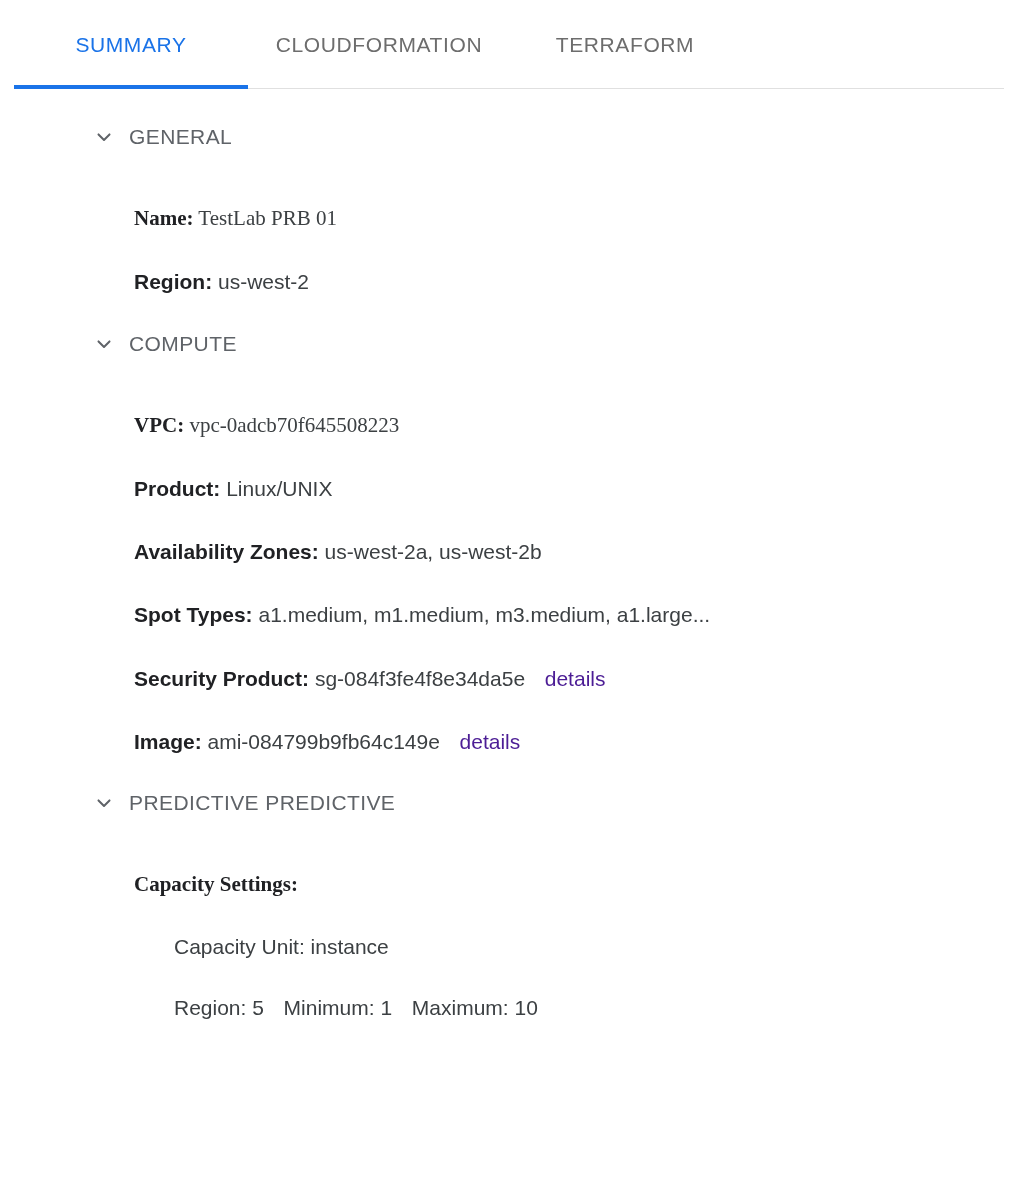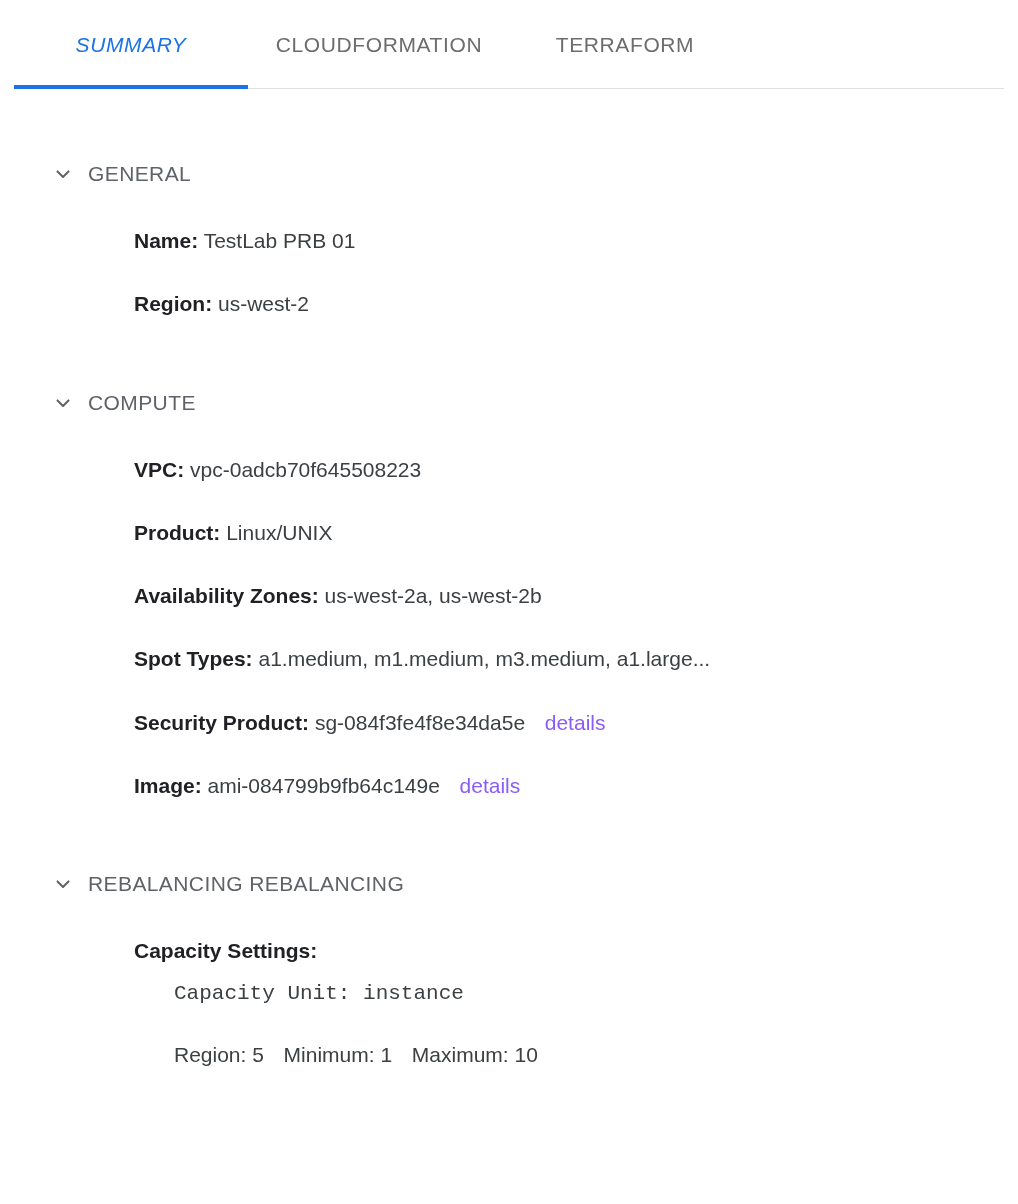--- a/index.html
+++ b/index.html
@@ -40,21 +40,21 @@
     justify-content: center;
     height: 100%;
     font-size: 21px;
     letter-spacing: 0.6px;
     color: #6d6d6d;
     cursor: pointer;
     user-select: none;
     padding: 0 10px;
     box-sizing: border-box;
   }
-  .tab-summary { width: 234px; font-style: italic; }
+  .tab-summary { width: 234px; }
   .tab-json { width: 164px; }
   .tab-cloudformation { width: 262px; }
   .tab-terraform { width: 230px; }
 
   .tab.active {
     color: #1a73e8;
   }
   .tab.active::after {
     content: "";
     position: absolute;
@@ -68,22 +68,22 @@
 
   
   .content {
     padding: 0 0 0 0;
   }
 
   .section-header {
     display: flex;
     align-items: center;
     gap: 14px;
-    padding-left: 52px;
-    margin-top: 73px;
+    padding-left: 93px;
+    margin-top: 36px;
     margin-bottom: 0;
     cursor: pointer;
   }
   .section-header .chev {
     width: 22px;
     height: 22px;
     flex: none;
     display: block;
   }
   .section-title {
@@ -91,41 +91,41 @@
     color: #5f6368;
     letter-spacing: 0.4px;
   }
 
   .row {
     padding-left: 134px;
     font-size: 21px;
     color: #3c4043;
     line-height: 1.3;
   }
-  .row.first { margin-top: 41px; }
+  .row.first { margin-top: 56px; font-family: Liberation Serif, serif; }
   .row.next  { margin-top: 36px; }
 
   .row .k {
     font-weight: bold;
     color: #202124;
   }
   .row .v { color: #3c4043; }
   .link {
-    color: #8b5cf6;
+    color: #4c1d95;
     cursor: pointer;
     text-decoration: none;
   }
 
   .sub-row {
     padding-left: 174px;
     font-size: 21px;
     color: #3c4043;
     line-height: 1.3;
   }
-  .sub-row.first { margin-top: 15px; font-family: Liberation Mono, monospace; }
+  .sub-row.first { margin-top: 34px; }
   .sub-row.next  { margin-top: 34px; }
 
   .gap-sm { display: inline-block; width: 8px; }
 </style>
 </head>
 <body>
 
 <div class="tabbar">
   <div class="tab tab-summary active">
     <span>SUMMARY</span>
@@ -195,21 +195,21 @@
     <span class="k">Image:</span>
     <span class="v">ami-084799b9fb64c149e</span>
     <span class="gap-sm"></span>
     <span class="link">details</span>
   </div>
 
   <div class="section-header">
     <svg class="chev" viewBox="0 0 24 24">
       <path d="M6 9.2 L12 15.2 L18 9.2" fill="none" stroke="#5f6368" stroke-width="2.2" stroke-linecap="round" stroke-linejoin="round"></path>
     </svg>
-    <span class="section-title">REBALANCING REBALANCING</span>
+    <span class="section-title">PREDICTIVE PREDICTIVE</span>
   </div>
 
   <div class="row first">
     <span class="k">Capacity Settings:</span>
   </div>
 
   <div class="sub-row first">
     <span class="k">Capacity Unit:</span>
     <span class="v">instance</span>
   </div>

